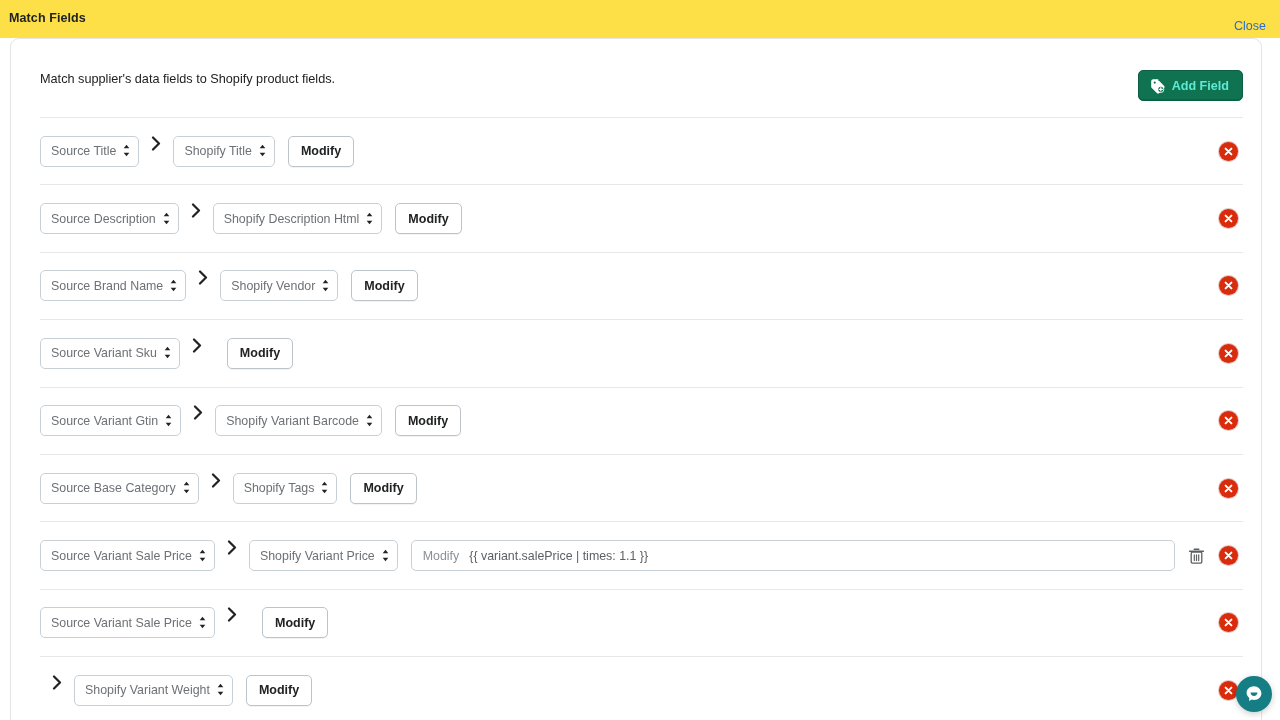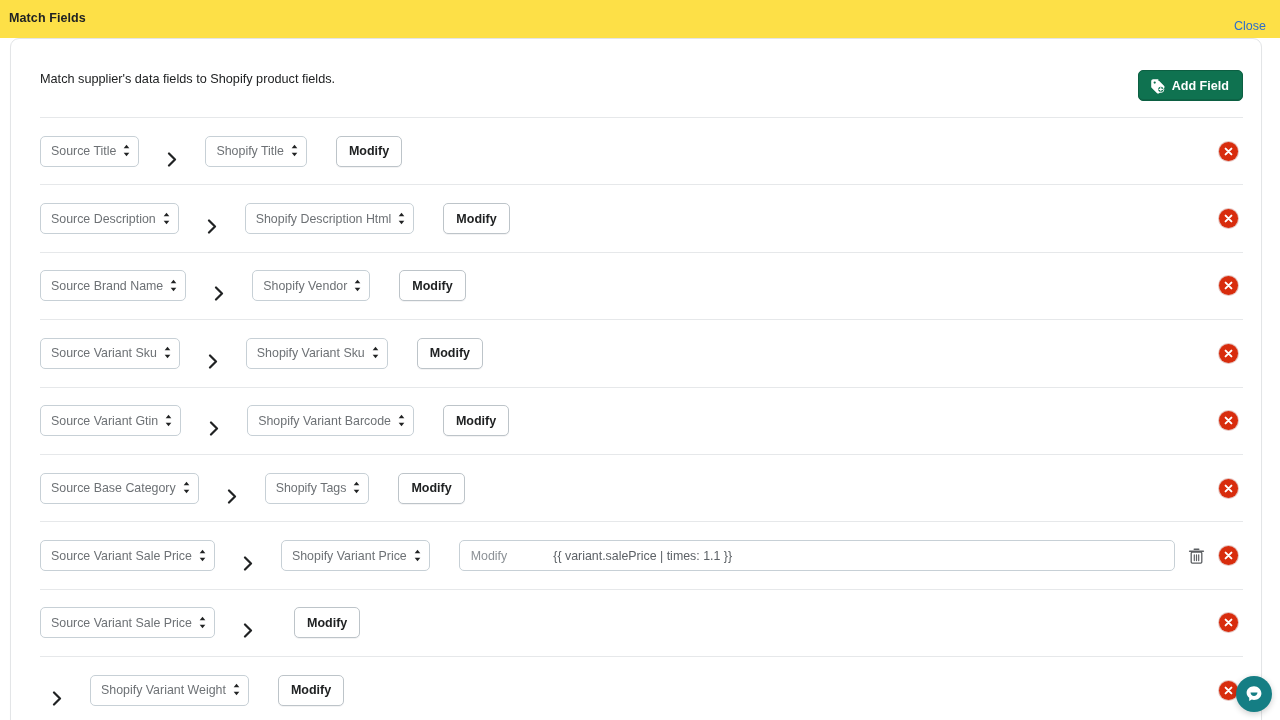--- a/index.html
+++ b/index.html
@@ -64,21 +64,21 @@
     position: absolute;
     right: 18px; top: 31px;
     height: 31px;
     padding: 0 13px 0 11px;
     display: inline-flex;
     align-items: center;
     gap: 6px;
     background: #0f7250;
     border: 1px solid #0c5f42;
     border-radius: 5px;
-    color: #ffffff;
+    color: #5eead4;
     font-size: 12.6px;
     font-weight: 700;
     cursor: pointer;
     box-shadow: inset 0 -1px 0 rgba(0,0,0,0.12);
     white-space: nowrap;
   }
   .add-field-btn svg { display: block; }
 
   
   .rows { position: relative; }
@@ -87,24 +87,24 @@
     height: 67.4px;
     border-top: 1px solid #e6e8ea;
     margin: 0 18px 0 29px;
     display: flex;
     align-items: center;
   }
   .row:first-child { border-top: 1px solid #e6e8ea; }
 
   .row-controls {
     display: flex;
-    align-items: flex-end;
+    align-items: flex-start;
     flex: 1 1 auto;
     min-width: 0;
-    gap: 16px;
+    gap: 0;
   }
 
   
   .sel {
     position: relative;
     display: inline-flex;
     align-items: center;
     height: 31px;
     padding: 0 22px 0 10px;
     background: #ffffff;
@@ -167,21 +167,21 @@
     border: 1px solid #c7d0d6;
     border-radius: 5px;
     font-size: 12.4px;
     color: #6d7175;
     cursor: text;
     gap: 10px;
     overflow: hidden;
     white-space: nowrap;
   }
   .modify-input .mi-label { color: #8c9196; flex: 0 0 auto; }
-  .modify-input .mi-value { color: #5c6166; flex: 0 0 auto; margin-left: 36px; }
+  .modify-input .mi-value { color: #5c6166; flex: 0 0 auto; }
 
   
   .row-actions {
     flex: 0 0 auto;
     display: flex;
     align-items: center;
     gap: 14px;
     padding-right: 5px;
   }
   .trash-btn {
@@ -365,29 +365,20 @@
                 <path d="M4.5 0.8 L7.3 4.3 L1.7 4.3 Z" fill="currentColor"></path>
                 <path d="M4.5 12.2 L1.7 8.7 L7.3 8.7 Z" fill="currentColor"></path>
               </svg>
             </span>
           </div>
           <span class="chev">
             <svg width="10" height="15" viewBox="0 0 10 15" aria-hidden="true">
               <path d="M2 1.5 L8 7.5 L2 13.5" fill="none" stroke="currentColor" stroke-width="2.2" stroke-linecap="round" stroke-linejoin="round"></path>
             </svg>
           </span>
-          <div class="sel">
-            <span>Shopify Variant Sku</span>
-            <span class="caret">
-              <svg width="9" height="13" viewBox="0 0 9 13" aria-hidden="true">
-                <path d="M4.5 0.8 L7.3 4.3 L1.7 4.3 Z" fill="currentColor"></path>
-                <path d="M4.5 12.2 L1.7 8.7 L7.3 8.7 Z" fill="currentColor"></path>
-              </svg>
-            </span>
-          </div>
           <button class="modify-btn">Modify</button>
         </div>
         <div class="row-actions">
           <button class="remove-btn">
             <svg width="11" height="11" viewBox="0 0 11 11" aria-hidden="true">
               <path d="M2.6 2.6 L8.4 8.4 M8.4 2.6 L2.6 8.4" stroke="#ffffff" stroke-width="2" stroke-linecap="round"></path>
             </svg>
           </button>
         </div>
       </div>

